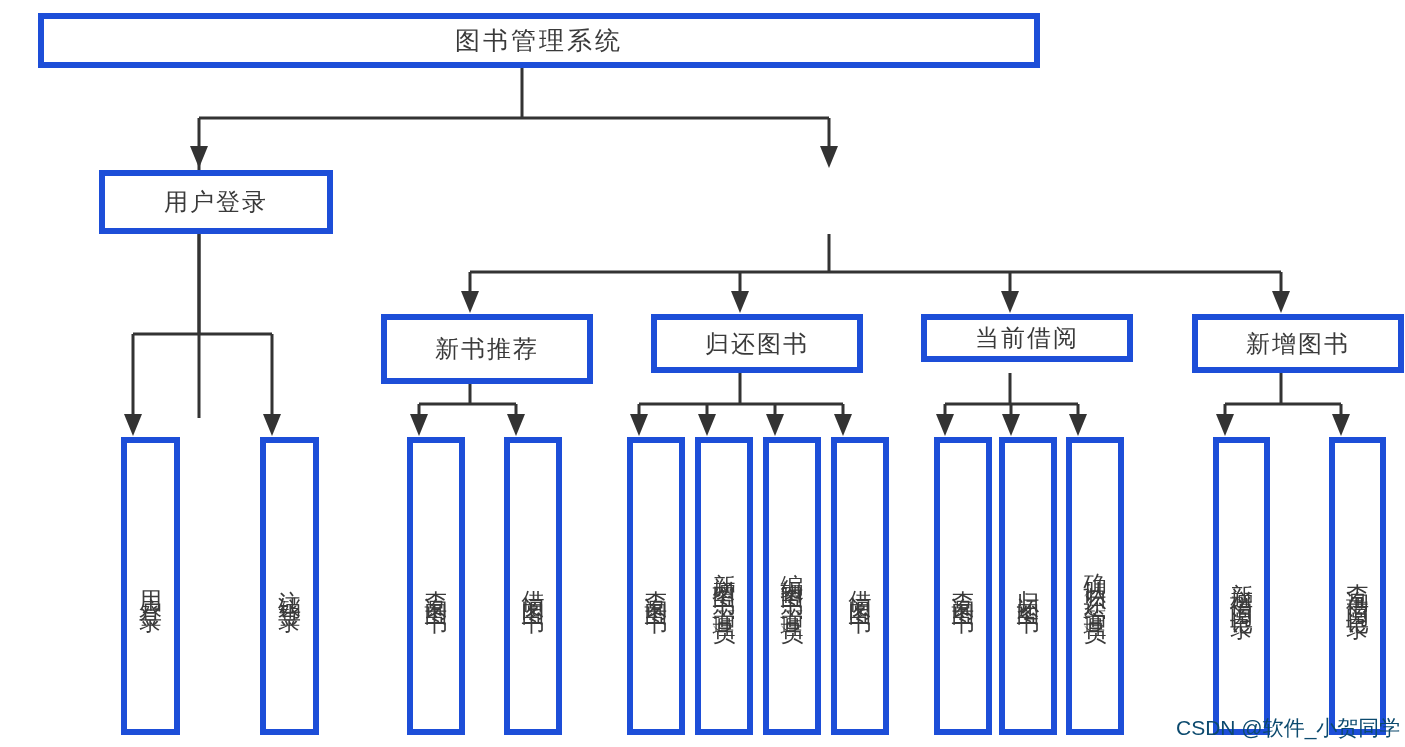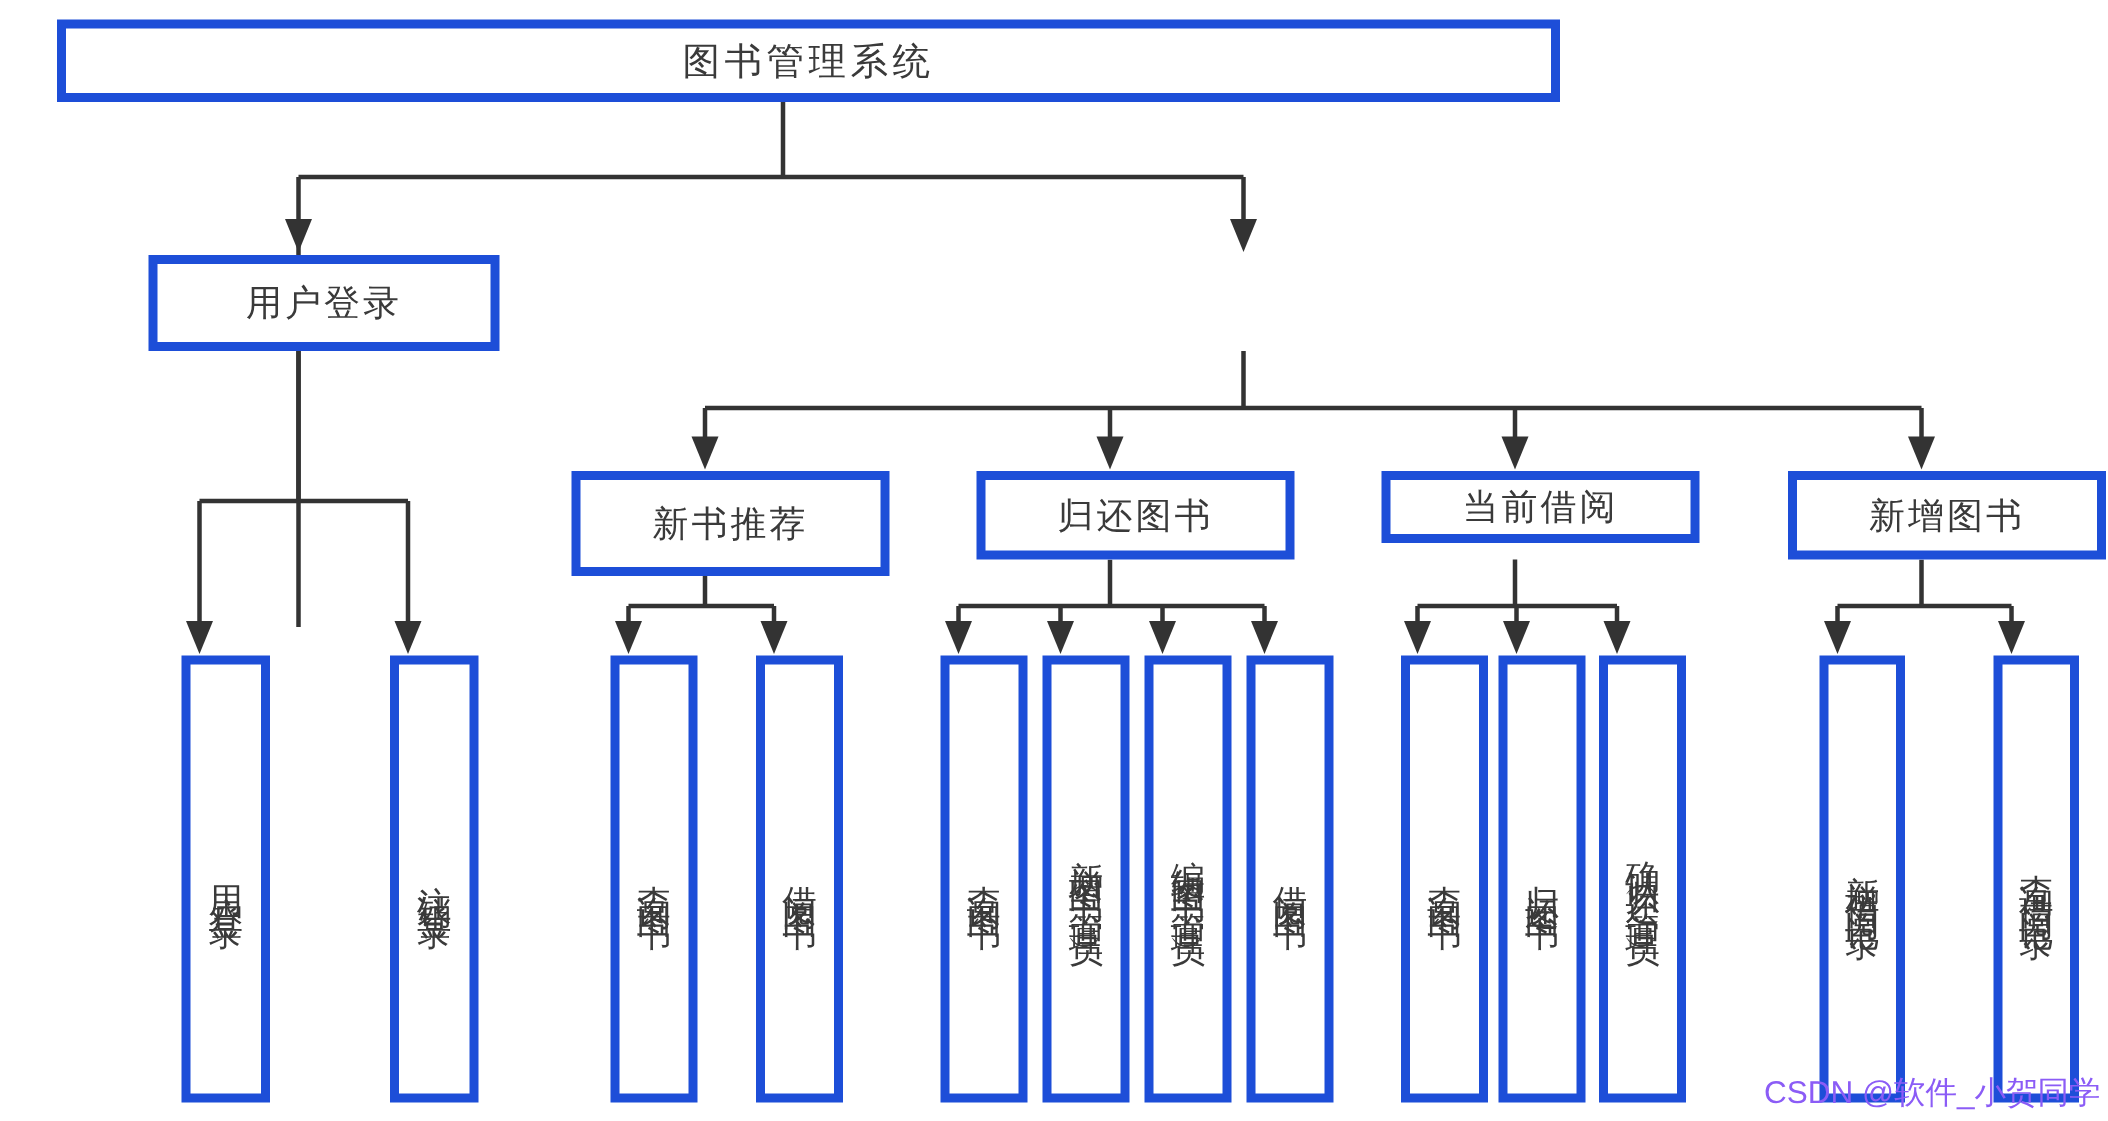--- a/index.html
+++ b/index.html
@@ -49,21 +49,21 @@
     text-orientation: mixed;
     font-size: 23px;
     letter-spacing: 7px;
     line-height: 1;
   }
   .watermark {
     position: absolute;
     left: 1176px;
     top: 714px;
     font-size: 21px;
-    color: #8b5cf6;
+    color: #0c4a6e;
     white-space: nowrap;
     z-index: 5;
   }
 </style>
 </head>
 <body>
 
 <div id="stage">
 
   <svg id="connectors" viewBox="0 0 1405 747" xmlns="http://www.w3.org/2000/svg">

